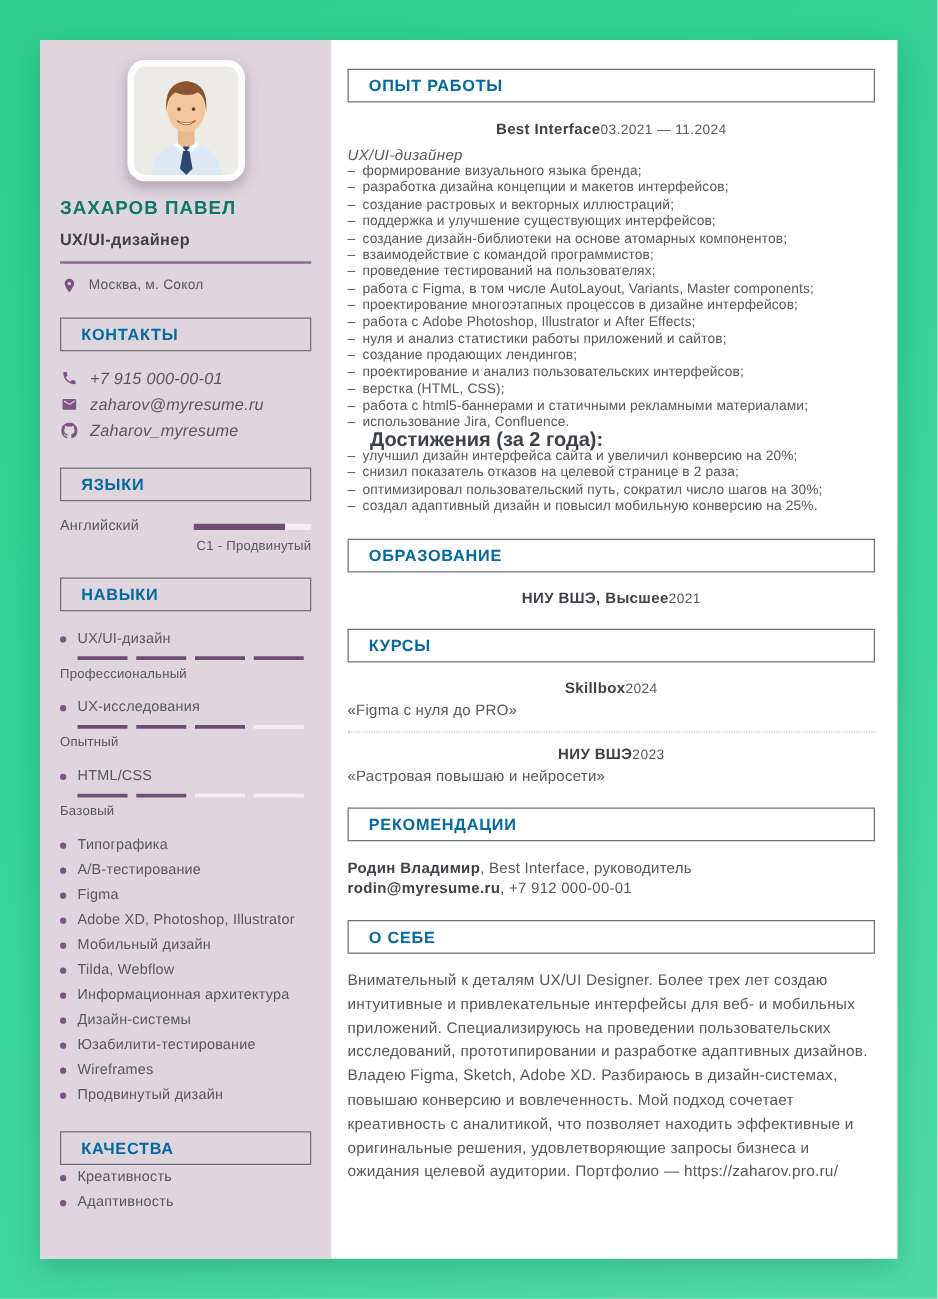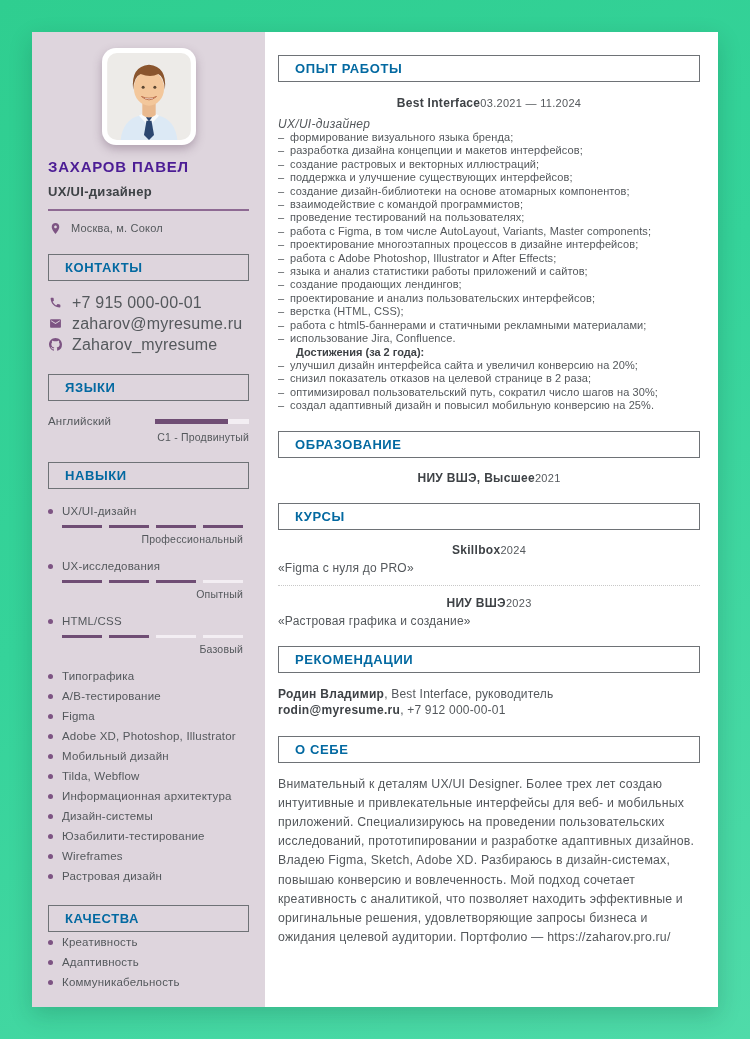--- a/index.html
+++ b/index.html
@@ -15,63 +15,63 @@
   
   .sidebar{
     width:233px;flex-shrink:0;background:#ded5dd;
     padding:16px 16px 0 16px;box-sizing:border-box;color:#54585c;
   }
   .photo-card{
     width:84px;height:87px;background:#fff;border-radius:14px;
     margin:0 auto;padding:5px;box-shadow:0 4px 10px rgba(90,60,90,.35);
   }
   .photo-card svg{display:block;width:84px;height:87px;border-radius:10px;}
-  .person-name{margin-top:13px;font-size:15px;font-weight:bold;color:#4c1d95;letter-spacing:.8px;}
+  .person-name{margin-top:13px;font-size:15px;font-weight:bold;color:#0f766e;letter-spacing:.8px;}
   .person-title{margin-top:9px;font-size:13px;font-weight:bold;color:#3e4246;letter-spacing:.3px;}
   .side-divider{margin-top:10px;height:2px;background:#8e6a93;}
   .loc-row{margin-top:10px;display:flex;align-items:center;gap:9px;font-size:11px;letter-spacing:.2px;}
   .hdr{
     border:1px solid #6e7276;padding:5px 6px 5px 16px;box-sizing:border-box;
     font-size:13px;font-weight:bold;color:#0369a1;letter-spacing:.6px;background:transparent;
   }
   .side-hdr{margin-top:19px;}
   .contact-list{margin-top:11px;}
-  .contact-row{display:flex;align-items:center;gap:10px;height:21px;font-size:16px;letter-spacing:.2px;}
+  .contact-row{display:flex;align-items:center;gap:10px;height:21px;font-size:13px;letter-spacing:.2px;font-style:italic;}
   .cicon{width:14px;height:14px;flex-shrink:0;display:flex;align-items:center;justify-content:center;}
   .cicon svg{width:13px;height:13px;fill:#7d5483;}
   .lang-row{margin-top:14px;display:flex;justify-content:space-between;align-items:flex-start;}
   .lang-name{font-size:11.5px;letter-spacing:.2px;}
   .lang-bar-block{display:flex;flex-direction:column;align-items:flex-end;text-align:right;}
   .bar-track{width:94px;height:5px;background:#f3eef3;margin-top:4px;}
   .bar-track .fill{display:block;height:5px;background:#6f4d74;}
   .bar-label{margin-top:7px;font-size:10.5px;color:#54585c;white-space:nowrap;letter-spacing:.2px;}
   .rated-list{margin-top:12px;}
   .rated-item{margin-bottom:11px;}
   .dot-li{position:relative;padding-left:14px;font-size:11.5px;line-height:20px;letter-spacing:.2px;}
   .dot-li::before{content:"";position:absolute;left:0;top:8px;width:5px;height:5px;border-radius:50%;background:#7d5483;}
   .seg-bar{display:flex;gap:7px;margin:4px 0 0 14px;width:181px;}
   .seg-bar .seg{flex:1;height:3px;background:#f3eef3;}
   .seg-bar .seg.on{background:#6f4d74;}
-  .seg-label{width:195px;text-align:right;font-size:10.5px;margin-top:5px;letter-spacing:.2px;}
+  .seg-label{width:195px;text-align:left;font-size:10.5px;margin-top:5px;letter-spacing:.2px;}
   .plain-list{margin-top:6px;}
   ul.bullets{list-style:none;margin:0;padding:0;}
   .qual-list{margin-top:10px;}
   
   .main{flex:1;padding:23px 18px 0 13px;box-sizing:border-box;color:#54585c;}
   .sec{margin-top:18px;}
   .sec.first{margin-top:0;}
   .row-between{display:flex;justify-content:center;align-items:baseline;}
   .company-row{margin-top:14px;}
   .bold-dark{font-size:12px;font-weight:bold;color:#3e4246;letter-spacing:.3px;}
   .date-text{font-size:11px;color:#55595d;letter-spacing:.3px;}
   .position{margin-top:7px;font-size:12px;font-style:italic;letter-spacing:.3px;}
   .duties{margin:11px 0 0 18px;}
   .duties li{position:relative;padding-left:12px;font-size:11px;line-height:13.4px;letter-spacing:.1px;}
   .duties li::before{content:"–";position:absolute;left:0;top:0;}
-  .ach-title{margin-left:18px;font-size:11px;line-height:13.4px;font-weight:bold;color:#3e4246;}
+  .ach-title{margin-left:18px;font-size:16px;line-height:13.4px;font-weight:bold;color:#3e4246;}
   .entry{margin-top:13px;}
   .entry-sub{margin-top:4px;font-size:12px;letter-spacing:.2px;}
   .course-item + .course-item{border-top:1px dotted #c8c8c8;margin-top:10px;padding-top:10px;}
   .rec-block{margin-top:13px;font-size:12px;line-height:16px;letter-spacing:.2px;}
   .about-text{margin-top:12px;font-size:12.3px;line-height:19.2px;letter-spacing:.2px;}
 </style>
 </head>
 <body>
 
 <div class="page">
@@ -198,32 +198,31 @@
         <li class="dot-li">Tilda, Webflow</li>
 
         <li class="dot-li">Информационная архитектура</li>
 
         <li class="dot-li">Дизайн-системы</li>
 
         <li class="dot-li">Юзабилити-тестирование</li>
 
         <li class="dot-li">Wireframes</li>
 
-        <li class="dot-li">Растровая дизайн</li>
+        <li class="dot-li">Продвинутый дизайн</li>
 
       </ul>
 
     <div class="hdr side-hdr">КАЧЕСТВА</div>
     <ul class="bullets qual-list">
 
         <li class="dot-li">Креативность</li>
 
         <li class="dot-li">Адаптивность</li>
 
-        <li class="dot-li">Коммуникабельность</li>
       </ul>
 
   </aside>
 
   <main class="main">
 
     <section class="sec first">
       <div class="hdr">ОПЫТ РАБОТЫ</div>
       <div class="row-between company-row">
         <span class="bold-dark">Best Interface</span>
@@ -245,21 +244,21 @@
           <li>взаимодействие с командой программистов;</li>
 
           <li>проведение тестирований на пользователях;</li>
 
           <li>работа с Figma, в том числе AutoLayout, Variants, Master components;</li>
 
           <li>проектирование многоэтапных процессов в дизайне интерфейсов;</li>
 
           <li>работа с Adobe Photoshop, Illustrator и After Effects;</li>
 
-          <li>языка и анализ статистики работы приложений и сайтов;</li>
+          <li>нуля и анализ статистики работы приложений и сайтов;</li>
 
           <li>создание продающих лендингов;</li>
 
           <li>проектирование и анализ пользовательских интерфейсов;</li>
 
           <li>верстка (HTML, CSS);</li>
 
           <li>работа с html5-баннерами и статичными рекламными материалами;</li>
 
           <li>использование Jira, Confluence.</li>
@@ -295,21 +294,21 @@
               <span class="date-text">2024</span>
             </div>
             <div class="entry-sub">«Figma с нуля до PRO»</div>
           </div>
 
           <div class="course-item entry">
             <div class="row-between">
               <span class="bold-dark">НИУ ВШЭ</span>
               <span class="date-text">2023</span>
             </div>
-            <div class="entry-sub">«Растровая графика и создание»</div>
+            <div class="entry-sub">«Растровая повышаю и нейросети»</div>
           </div>
         </div>
     </section>
 
     <section class="sec">
       <div class="hdr">РЕКОМЕНДАЦИИ</div>
       <div class="rec-block">
         <div><span class="bold-dark" style="font-size:12px;">Родин Владимир</span><span>, Best Interface, руководитель</span></div>
         <div><span class="bold-dark" style="font-size:12px;">rodin@myresume.ru</span><span>, +7 912 000-00-01</span></div>
       </div>

